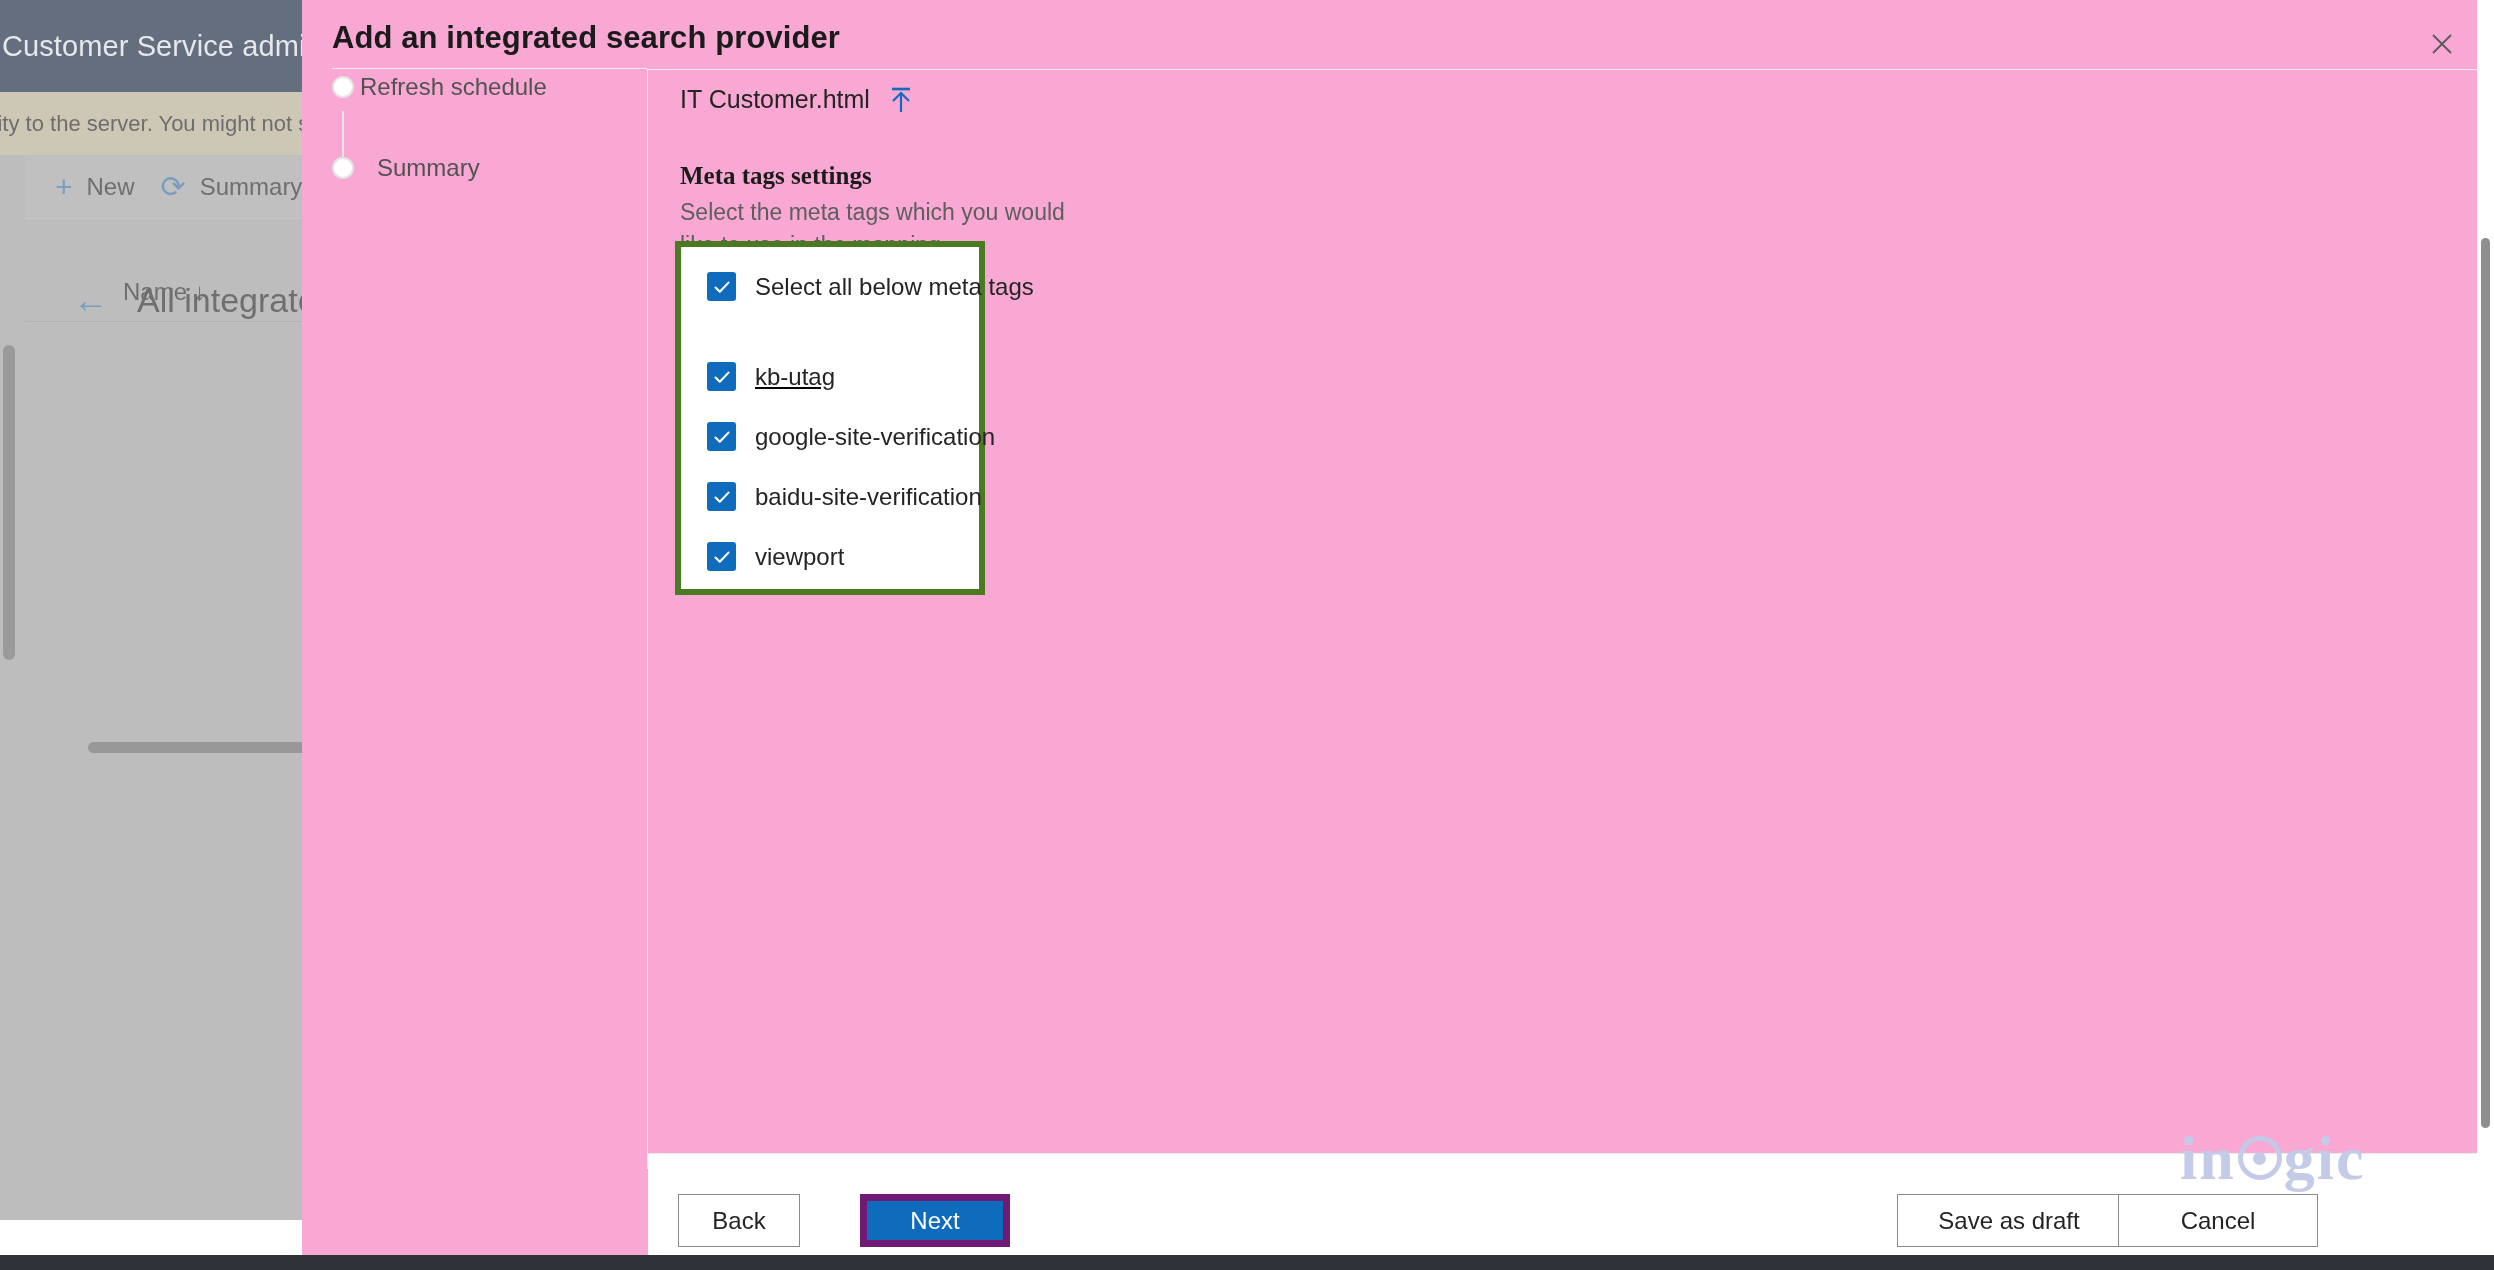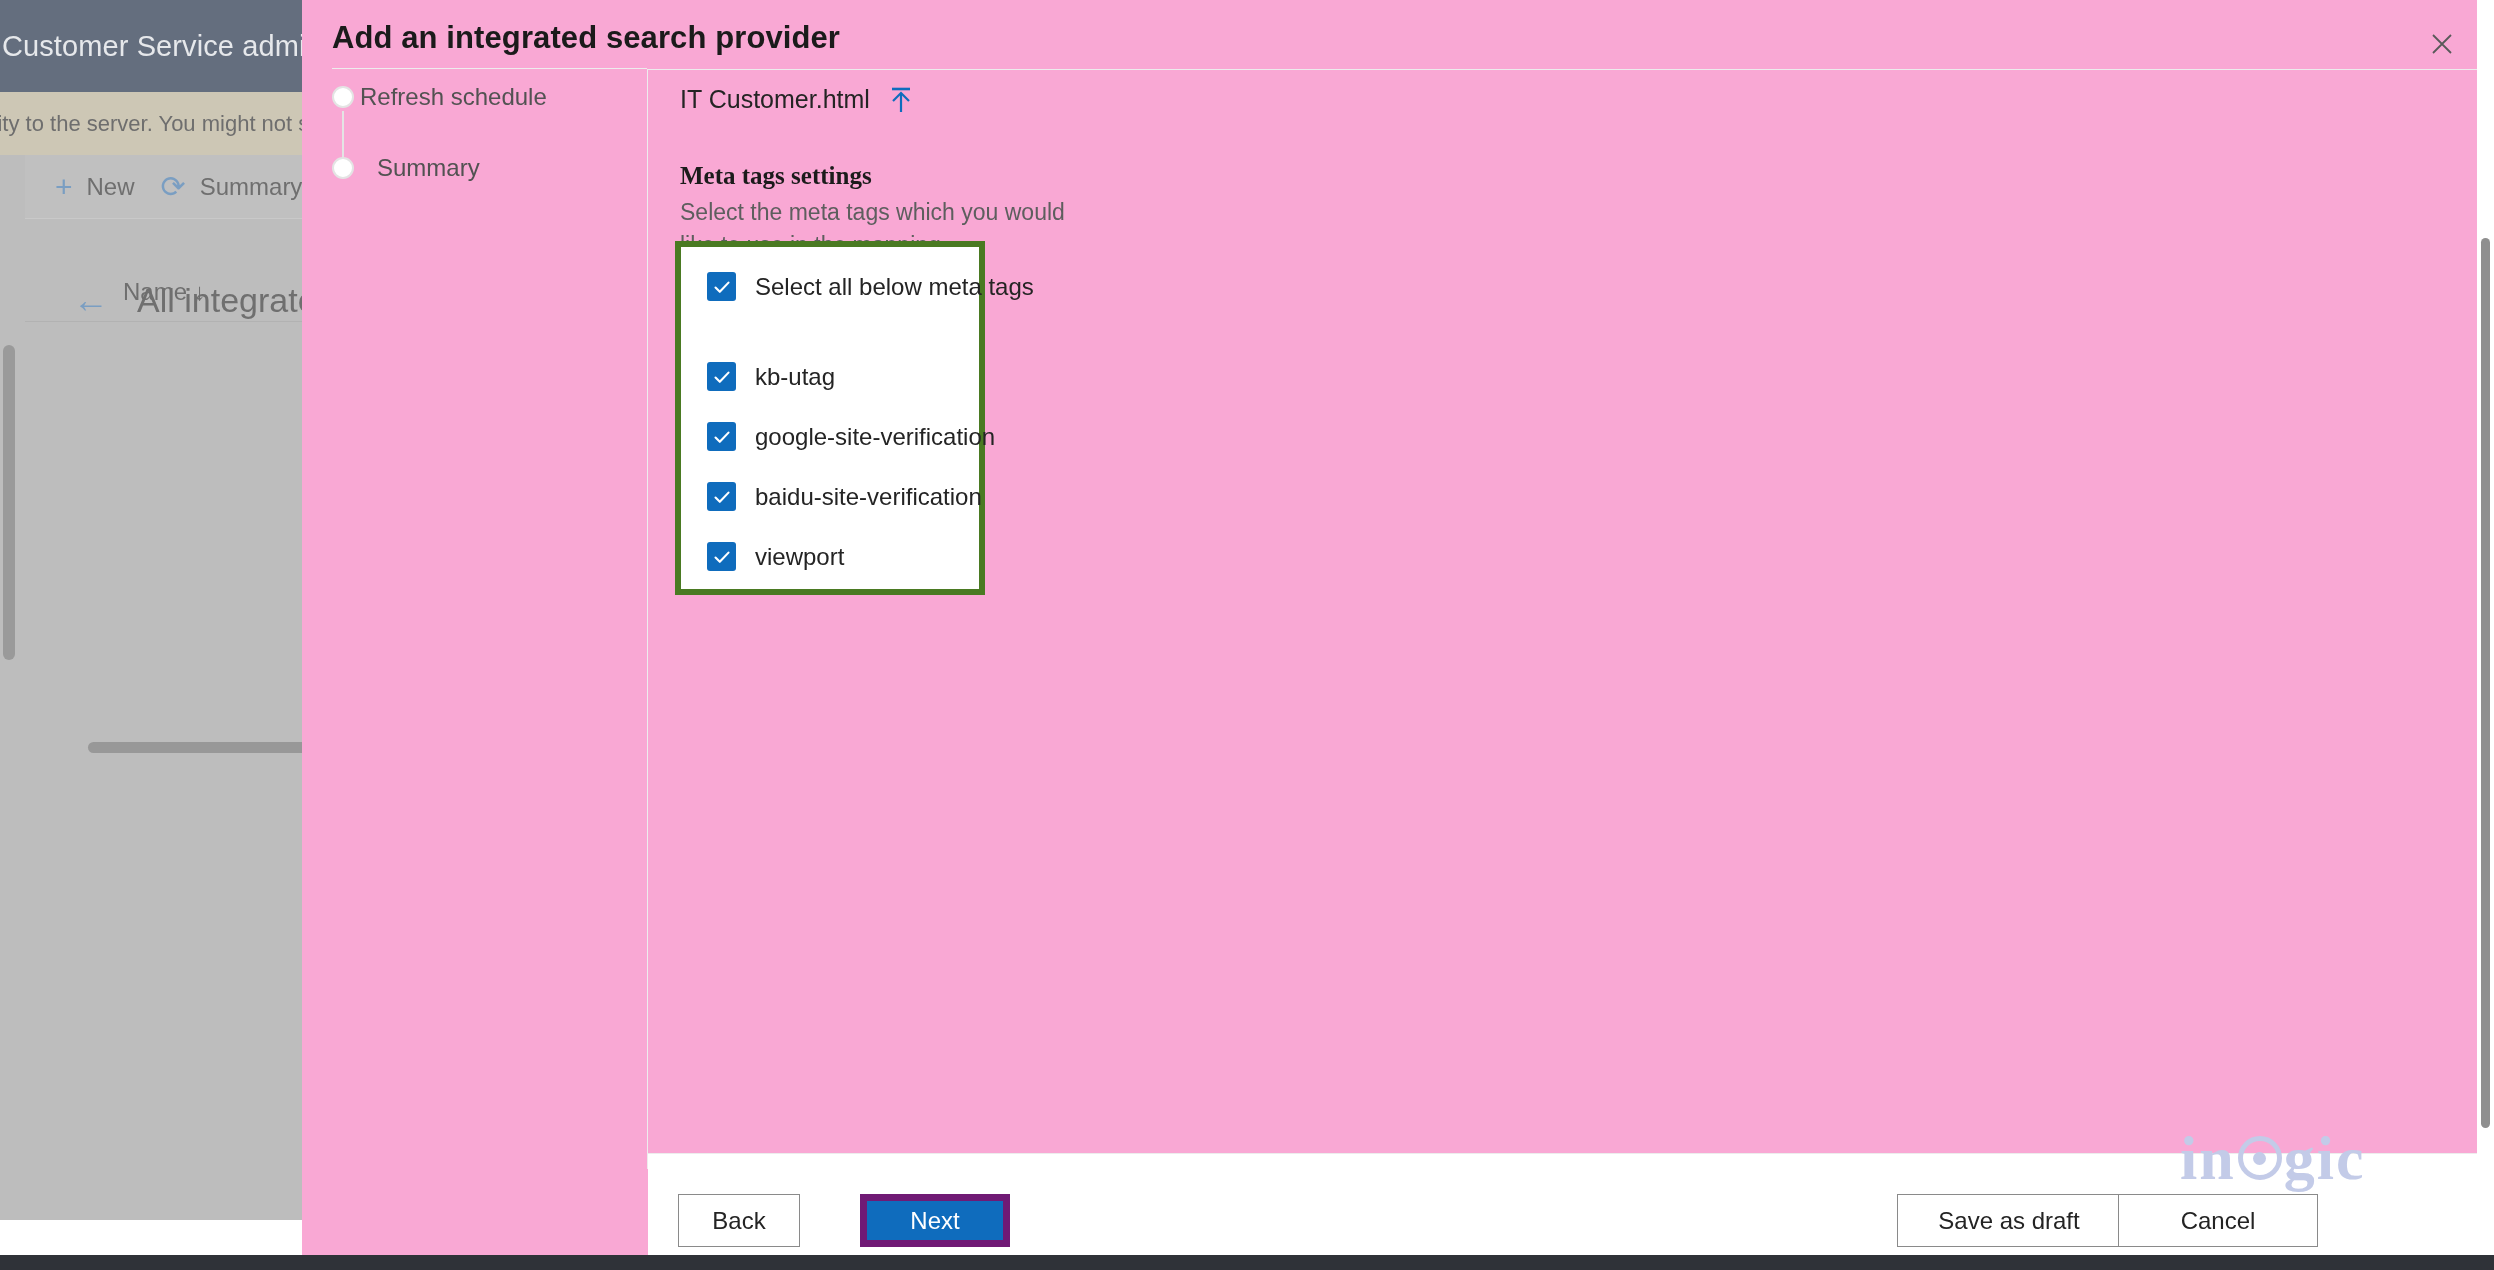--- a/index.html
+++ b/index.html
@@ -481,21 +481,21 @@
 
   <button id="dlg-close">
     <svg width="24" height="24" viewBox="0 0 24 24" aria-hidden="true">
       <path d="M3 3 L21 21 M21 3 L3 21" stroke="#595959" stroke-width="1.8" fill="none"></path>
     </svg>
   </button>
 
   <div id="steps-col">
     <div id="step-connector"></div>
 
-    <div class="step" style="top: 14px; gap: 6px;">
+    <div class="step" style="top: 4px; gap: 6px;">
       <span class="step-dot"></span>
       <span class="step-label">Refresh schedule</span>
     </div>
 
     <div class="step" style="top: 85px;">
       <span class="step-dot"></span>
       <span class="step-label">Summary</span>
     </div>
   </div>
 
@@ -521,21 +521,21 @@
 
       <div class="cb-row" style="top: 25px; left: 26px;">
         <span class="cb-box">
           <svg width="20" height="20" viewBox="0 0 20 20" aria-hidden="true">
             <path d="M3.5 10.5 L7.8 14.8 L16.5 5.6" stroke="#ffffff" stroke-width="2.1" fill="none" stroke-linecap="round" stroke-linejoin="round"></path>
           </svg>
         </span>
         <span class="cb-label">Select all below meta tags</span>
       </div>
 
-      <div class="cb-row" style="top: 115px; left: 26px;">
+      <div class="cb-row" style="top: 115px; left: 26px; text-decoration: underline;">
         <span class="cb-box">
           <svg width="20" height="20" viewBox="0 0 20 20" aria-hidden="true">
             <path d="M3.5 10.5 L7.8 14.8 L16.5 5.6" stroke="#ffffff" stroke-width="2.1" fill="none" stroke-linecap="round" stroke-linejoin="round"></path>
           </svg>
         </span>
         <span class="cb-label">kb-utag</span>
       </div>
 
       <div class="cb-row" style="top: 175px; left: 26px;">
         <span class="cb-box">

